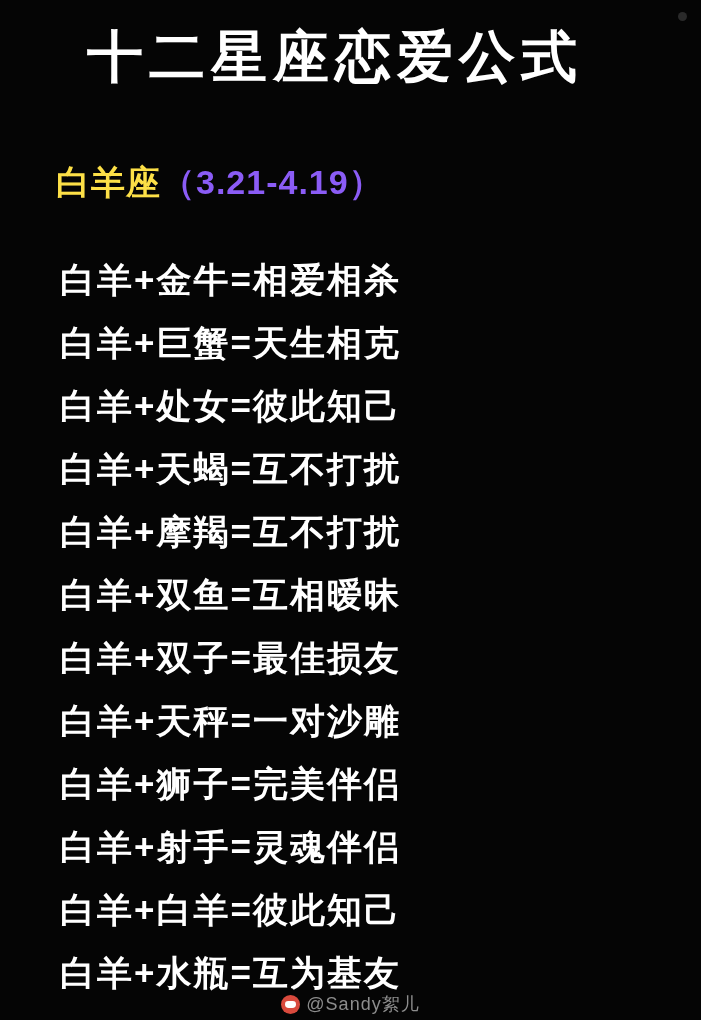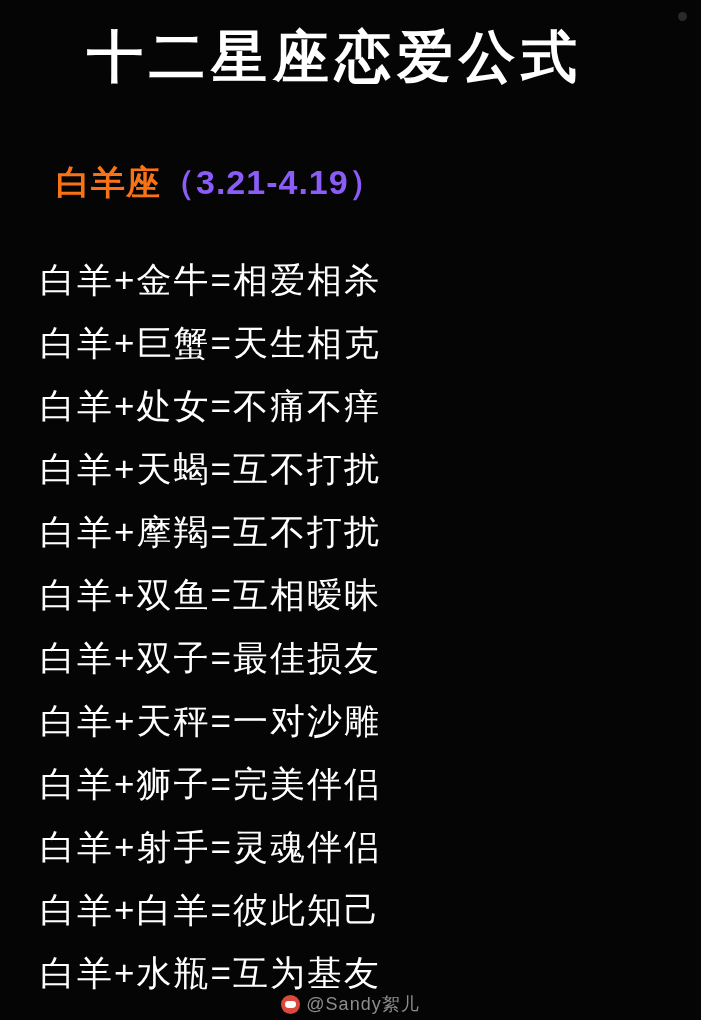--- a/index.html
+++ b/index.html
@@ -38,39 +38,39 @@
     position: absolute;
     left: 56px;
     top: 160px;
     font-size: 34px;
     font-weight: bold;
     color: #f2e2a8;
     letter-spacing: 1px;
     white-space: nowrap;
   }
   .subtitle .sign {
-    color: #f97316;
+    color: #fde047;
   }
   .subtitle .range {
     color: #8b5cf6;
   }
   .lines {
     position: absolute;
     left: 0;
     top: 248px;
     width: 701px;
   }
   .line {
     color: #ffffff;
     font-size: 35px;
     line-height: 63px;
     letter-spacing: 2px;
     white-space: nowrap;
-    padding-left: 40px;
-    font-weight: 400;
+    padding-left: 60px;
+    font-weight: 700;
   }
   .watermark {
     position: absolute;
     left: 0;
     bottom: 4px;
     width: 701px;
     text-align: center;
     color: #8d8d8d;
     font-size: 18px;
     letter-spacing: 1px;
@@ -117,21 +117,21 @@
 
   <div class="title">十二星座恋爱公式</div>
 
   <div class="subtitle">
     <span class="sign">白羊座</span><span class="range">（3.21-4.19）</span>
   </div>
 
   <div class="lines">
     <div class="line">白羊+金牛=相爱相杀</div>
     <div class="line">白羊+巨蟹=天生相克</div>
-    <div class="line">白羊+处女=不痛不痒</div>
+    <div class="line">白羊+处女=彼此知己</div>
     <div class="line">白羊+天蝎=互不打扰</div>
     <div class="line">白羊+摩羯=互不打扰</div>
     <div class="line">白羊+双鱼=互相暧昧</div>
     <div class="line">白羊+双子=最佳损友</div>
     <div class="line">白羊+天秤=一对沙雕</div>
     <div class="line">白羊+狮子=完美伴侣</div>
     <div class="line">白羊+射手=灵魂伴侣</div>
     <div class="line">白羊+白羊=彼此知己</div>
     <div class="line">白羊+水瓶=互为基友</div>
   </div>

